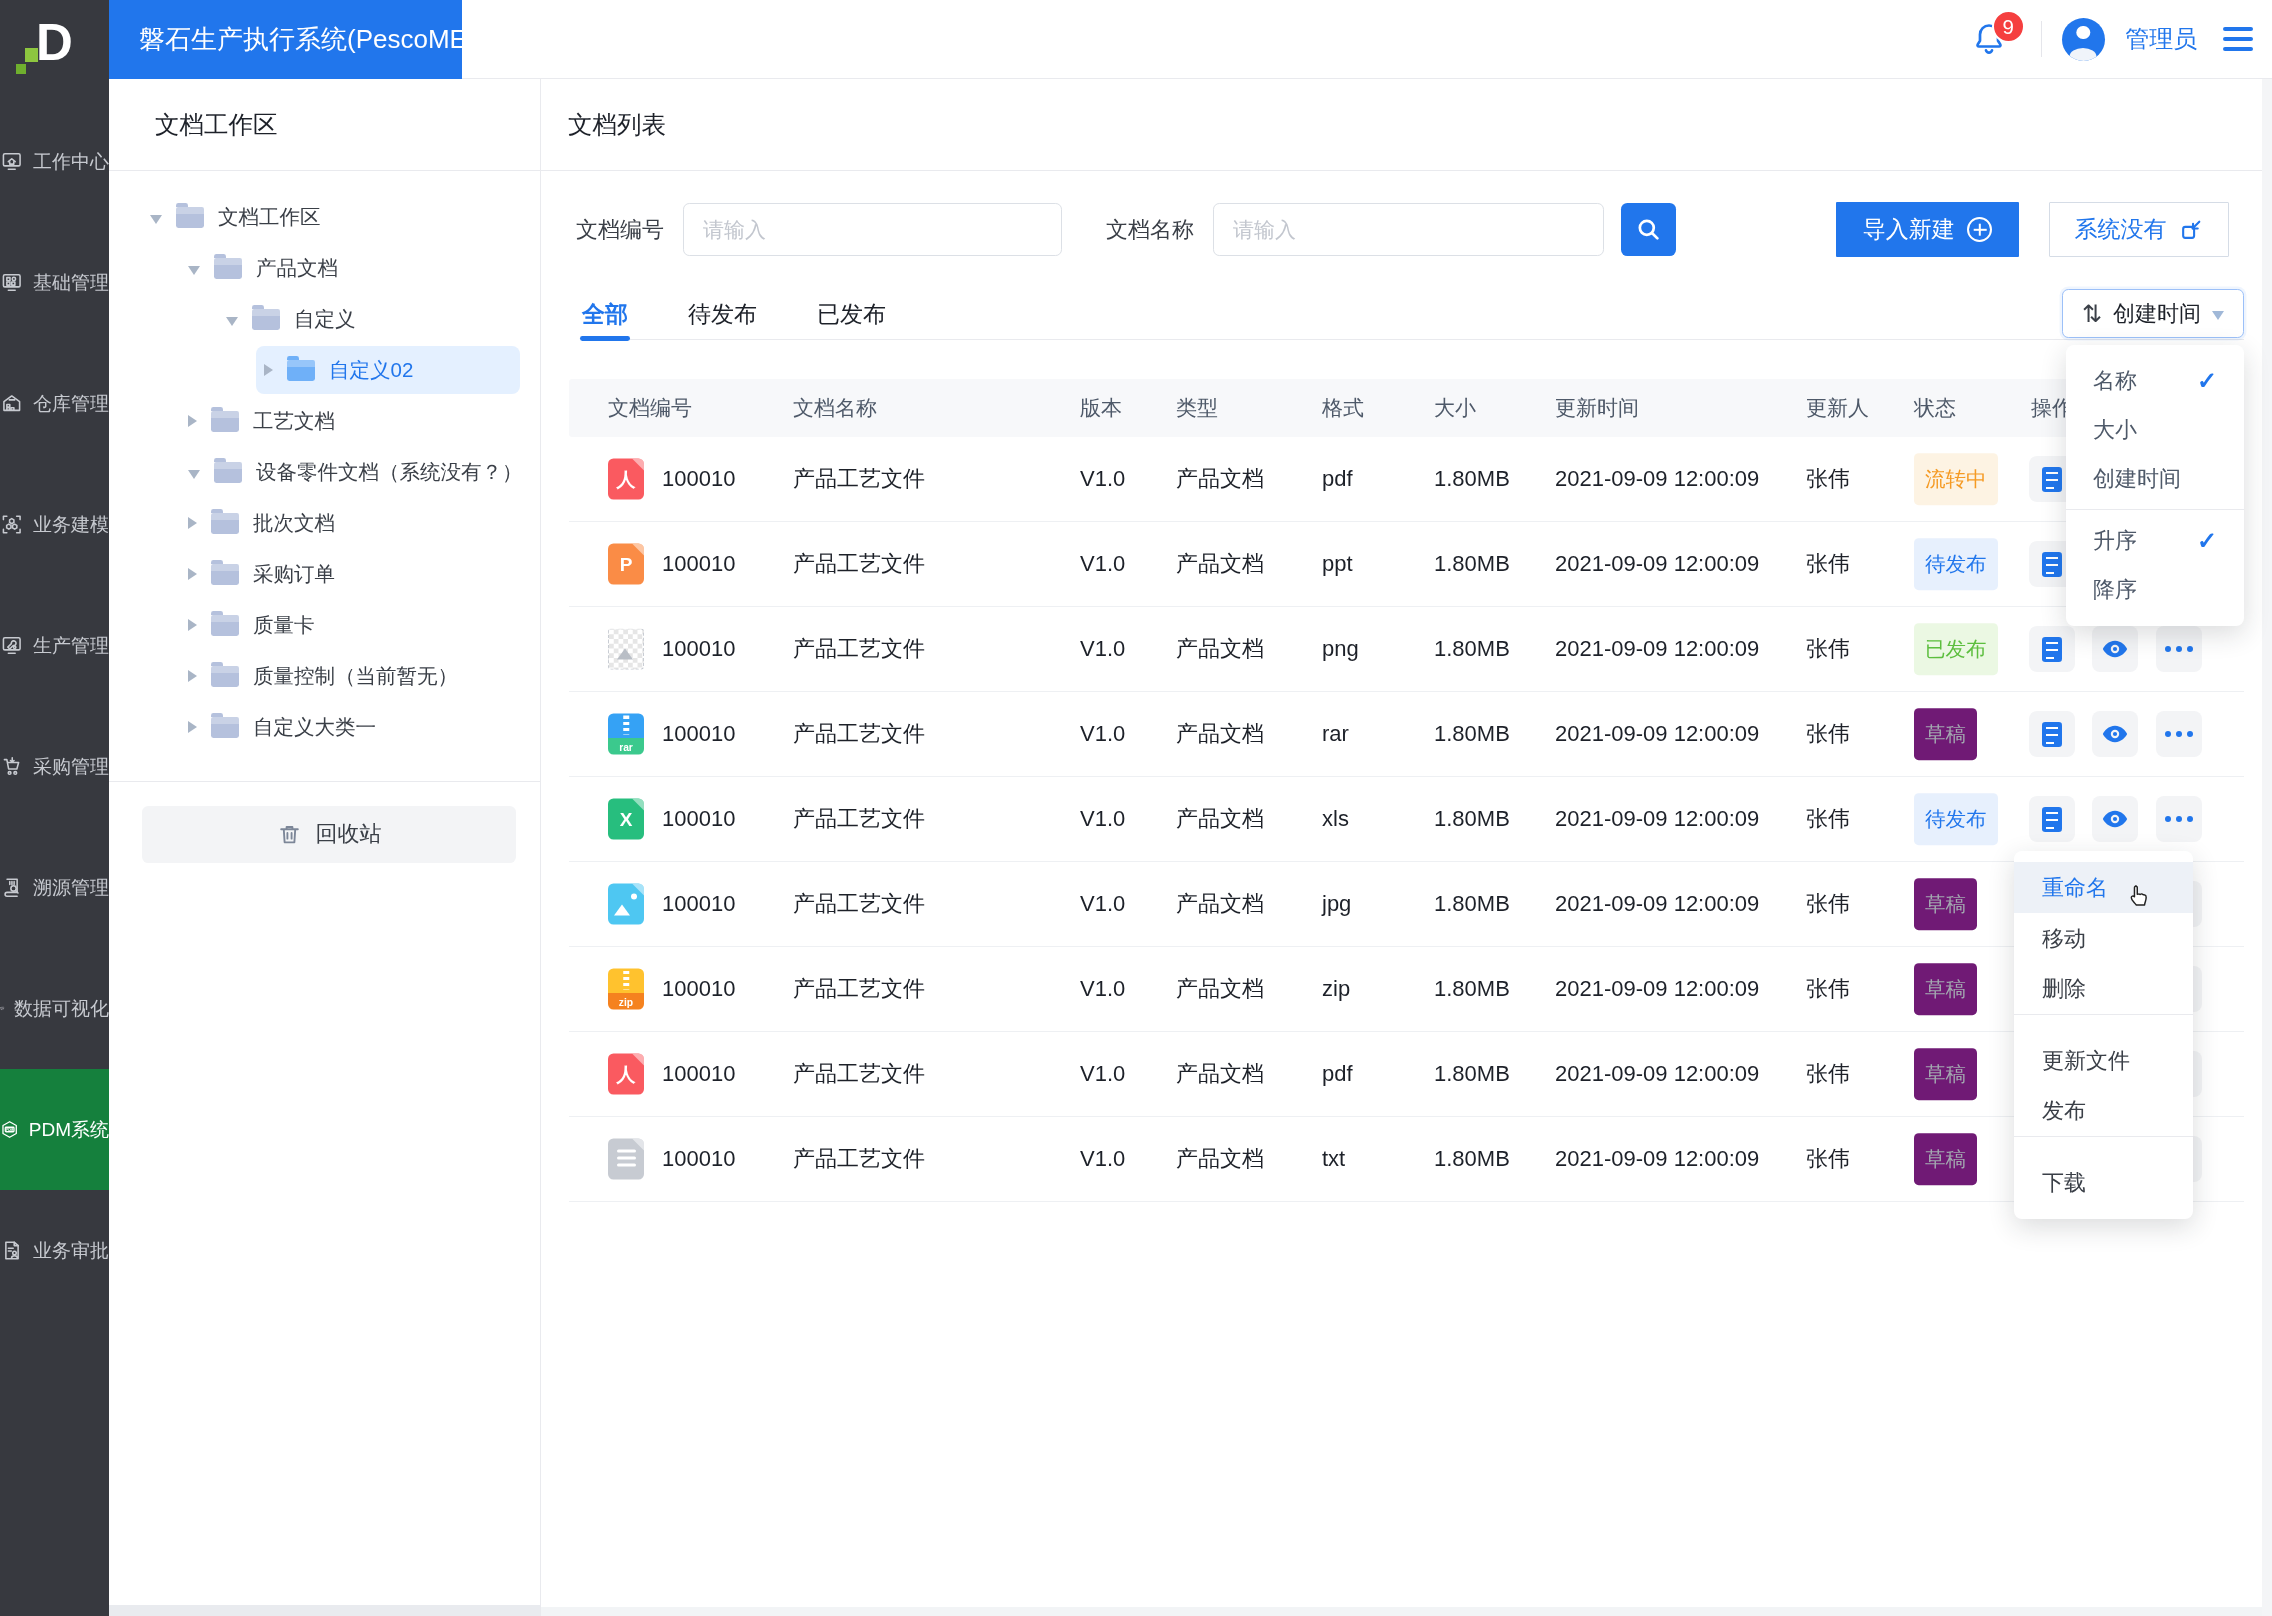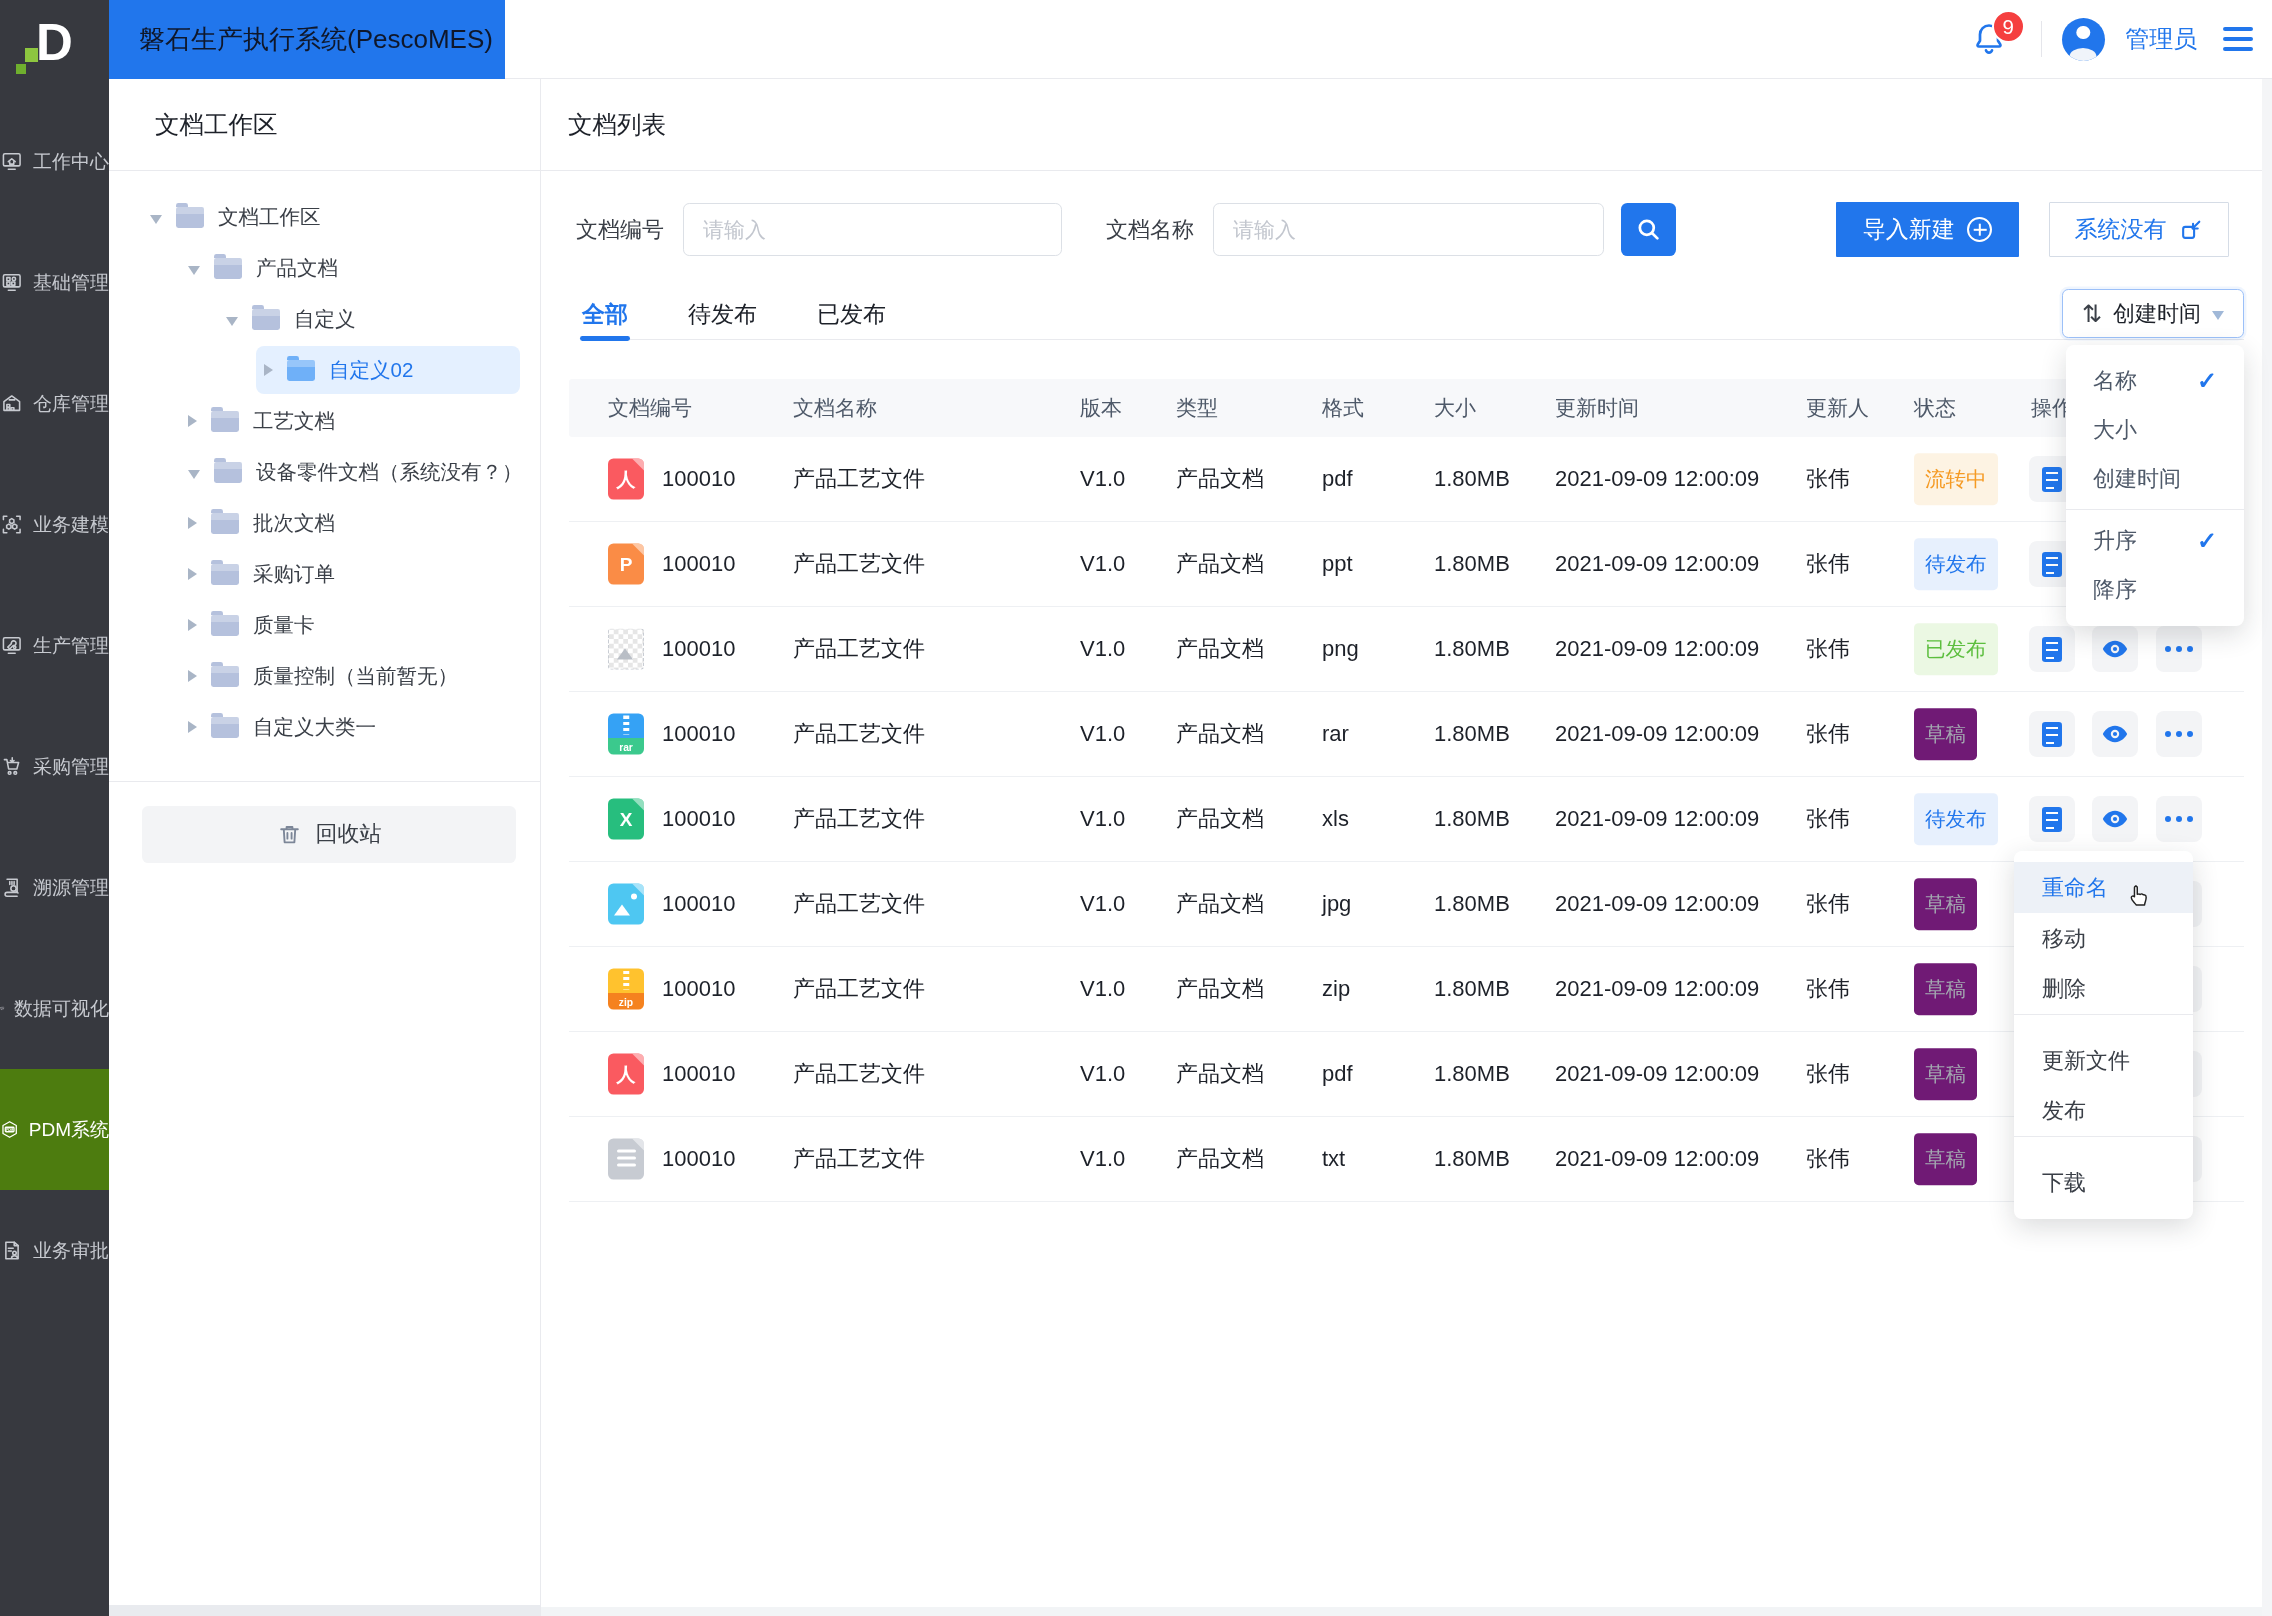--- a/index.html
+++ b/index.html
@@ -10,24 +10,24 @@
   
   .rail{position:absolute;left:0;top:0;width:109px;height:1616px;background:#37393f;z-index:6}
   .logo{position:absolute;top:9.5px;left:0;width:109px;height:66px;display:flex;align-items:center;justify-content:center}
   .logo-d{font-size:51px;font-weight:bold;color:#fff;position:relative;line-height:1}
   .logo-d i{position:absolute;left:-11px;bottom:6.3px;width:13.4px;height:13.4px;background:#8dc63f;font-style:normal}
   .logo-d b{position:absolute;left:-20.5px;bottom:-6.3px;width:10.3px;height:10.3px;background:#6faf2e}
   .rail-items{position:absolute;top:101px;left:0;right:0;display:flex;flex-direction:column}
   .rail-item{height:121px;display:flex;flex-direction:row;align-items:center;justify-content:center;gap:9.5px;color:#c7cad0;cursor:pointer}
   .rail-item svg{width:41px;height:41px}
   .rail-item .rlbl{font-size:19px;white-space:nowrap}
-  .rail-item.active{background:#4d7c0f;color:#fff}
+  .rail-item.active{background:#15803d;color:#fff}
 
   
-  .titleblock{position:absolute;left:109px;top:0;width:396px;height:79px;background:#2176ec;color:#0f172a;display:flex;align-items:center;padding-left:30px;font-size:26px;z-index:5;white-space:nowrap}
+  .titleblock{position:absolute;left:109px;top:0;width:353px;height:79px;background:#2176ec;color:#ffffff;display:flex;align-items:center;padding-left:30px;font-size:26px;z-index:5;white-space:nowrap}
   .topbar{position:absolute;left:109px;top:0;right:0;height:79px;background:#fff;border-bottom:0.8px solid #e9eaee;display:flex;align-items:center;justify-content:flex-end;gap:20.5px;padding-right:20.5px;z-index:4}
   .bell-wrap{position:relative;margin-right:12.6px}
   .bell-wrap svg{width:36px;height:36px;color:#2176ec}
   .badge-n{position:absolute;top:-11px;right:-17.4px;min-width:33px;height:33px;padding:0 6.3px;border-radius:17.4px;background:#f53f3f;color:#fff;font-size:20.5px;display:flex;align-items:center;justify-content:center;border:2.4px solid #fff}
   .top-divider{width:0.8px;height:36px;background:#e5e6eb}
   .avatar{width:43px;height:43px;border-radius:50%;background:#2176ec;position:relative;overflow:hidden}
   .avatar::before{content:'';position:absolute;top:8px;left:50%;transform:translateX(-50%);width:13.4px;height:13.4px;background:#fff;border-radius:50%}
   .avatar::after{content:'';position:absolute;bottom:-4.7px;left:50%;transform:translateX(-50%);width:27px;height:17.4px;background:#f0f4fa;border-radius:50% 50% 0 0}
   .user-name{font-size:24px;color:#2176ec}
   .hamburger{display:flex;flex-direction:column;gap:6.3px;margin-left:4.7px}

